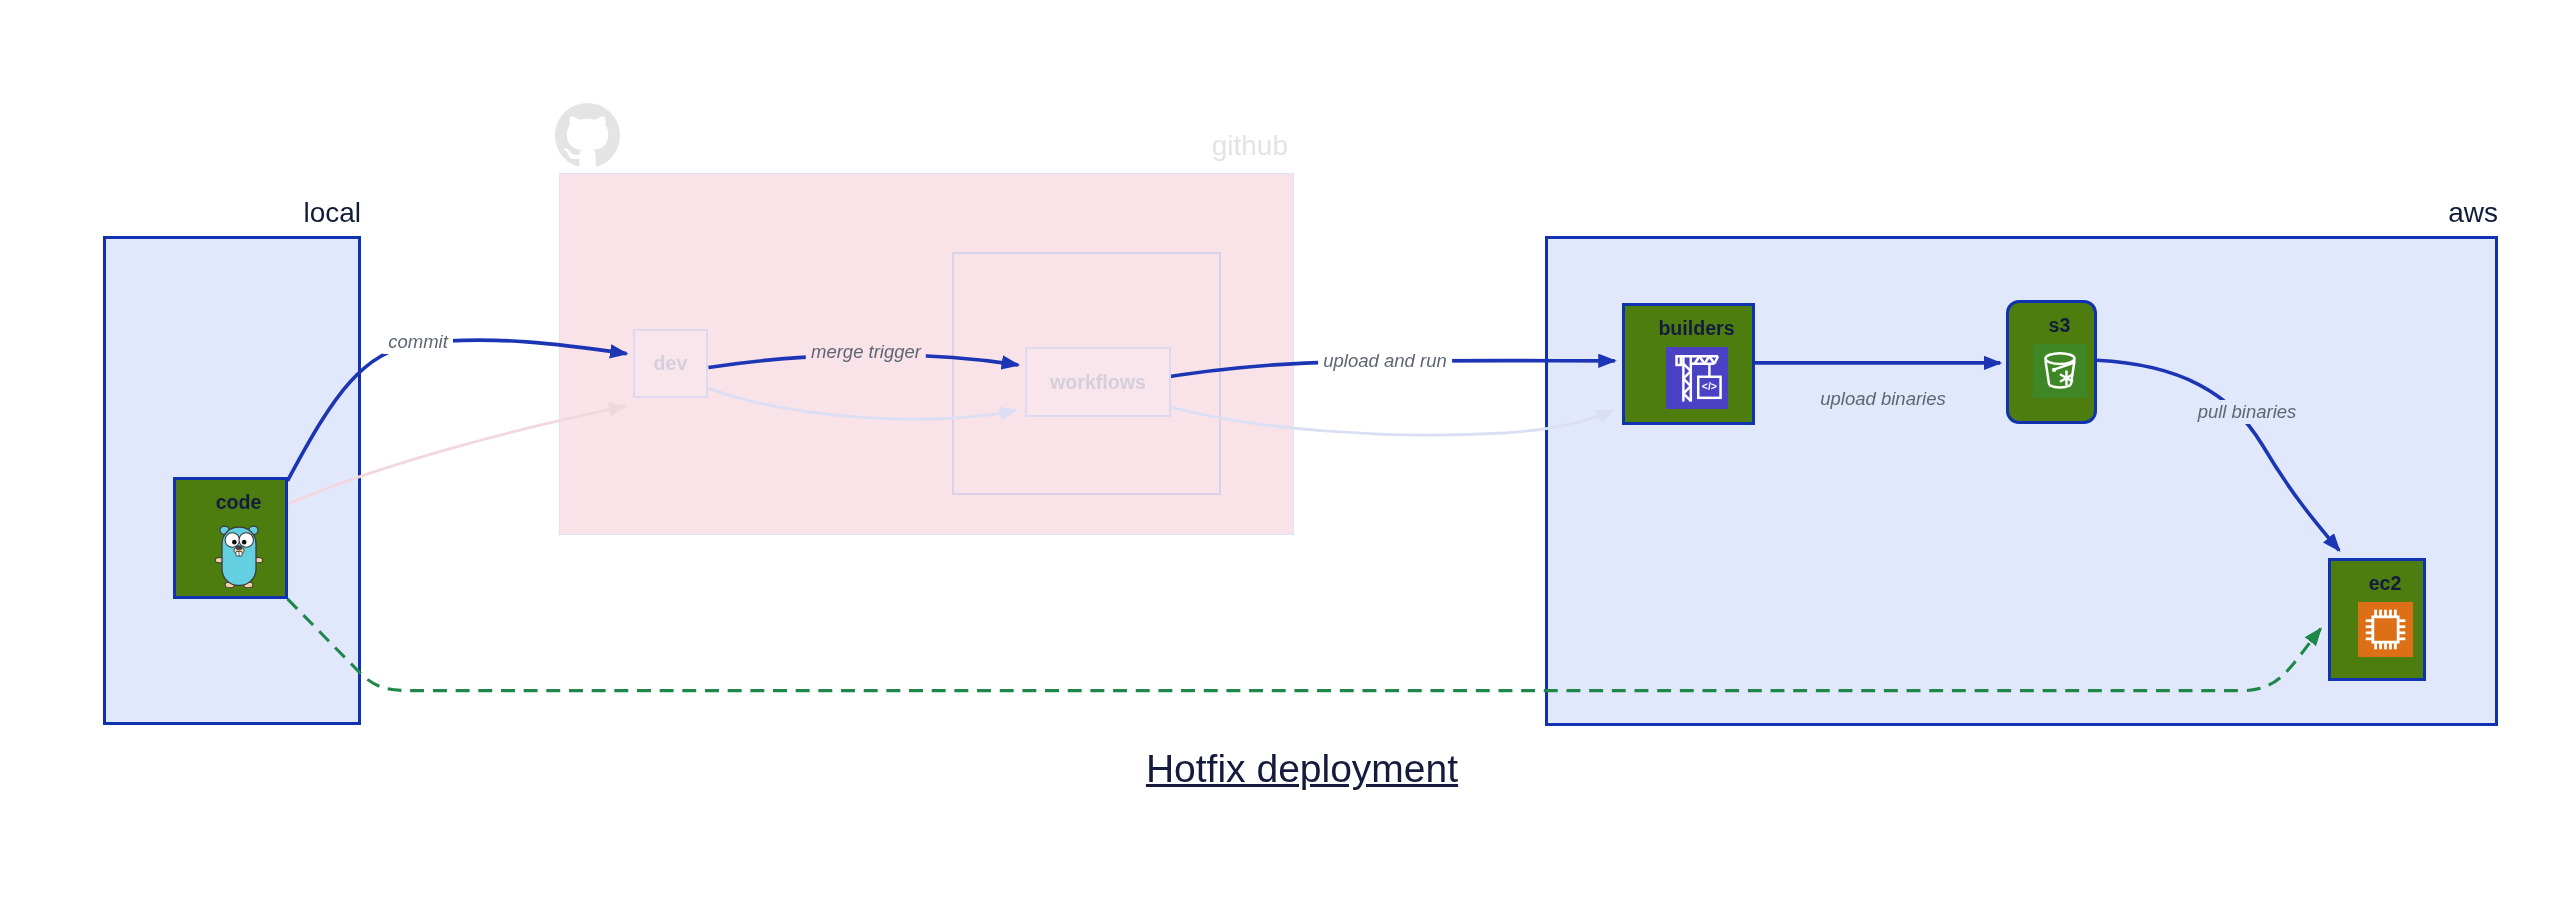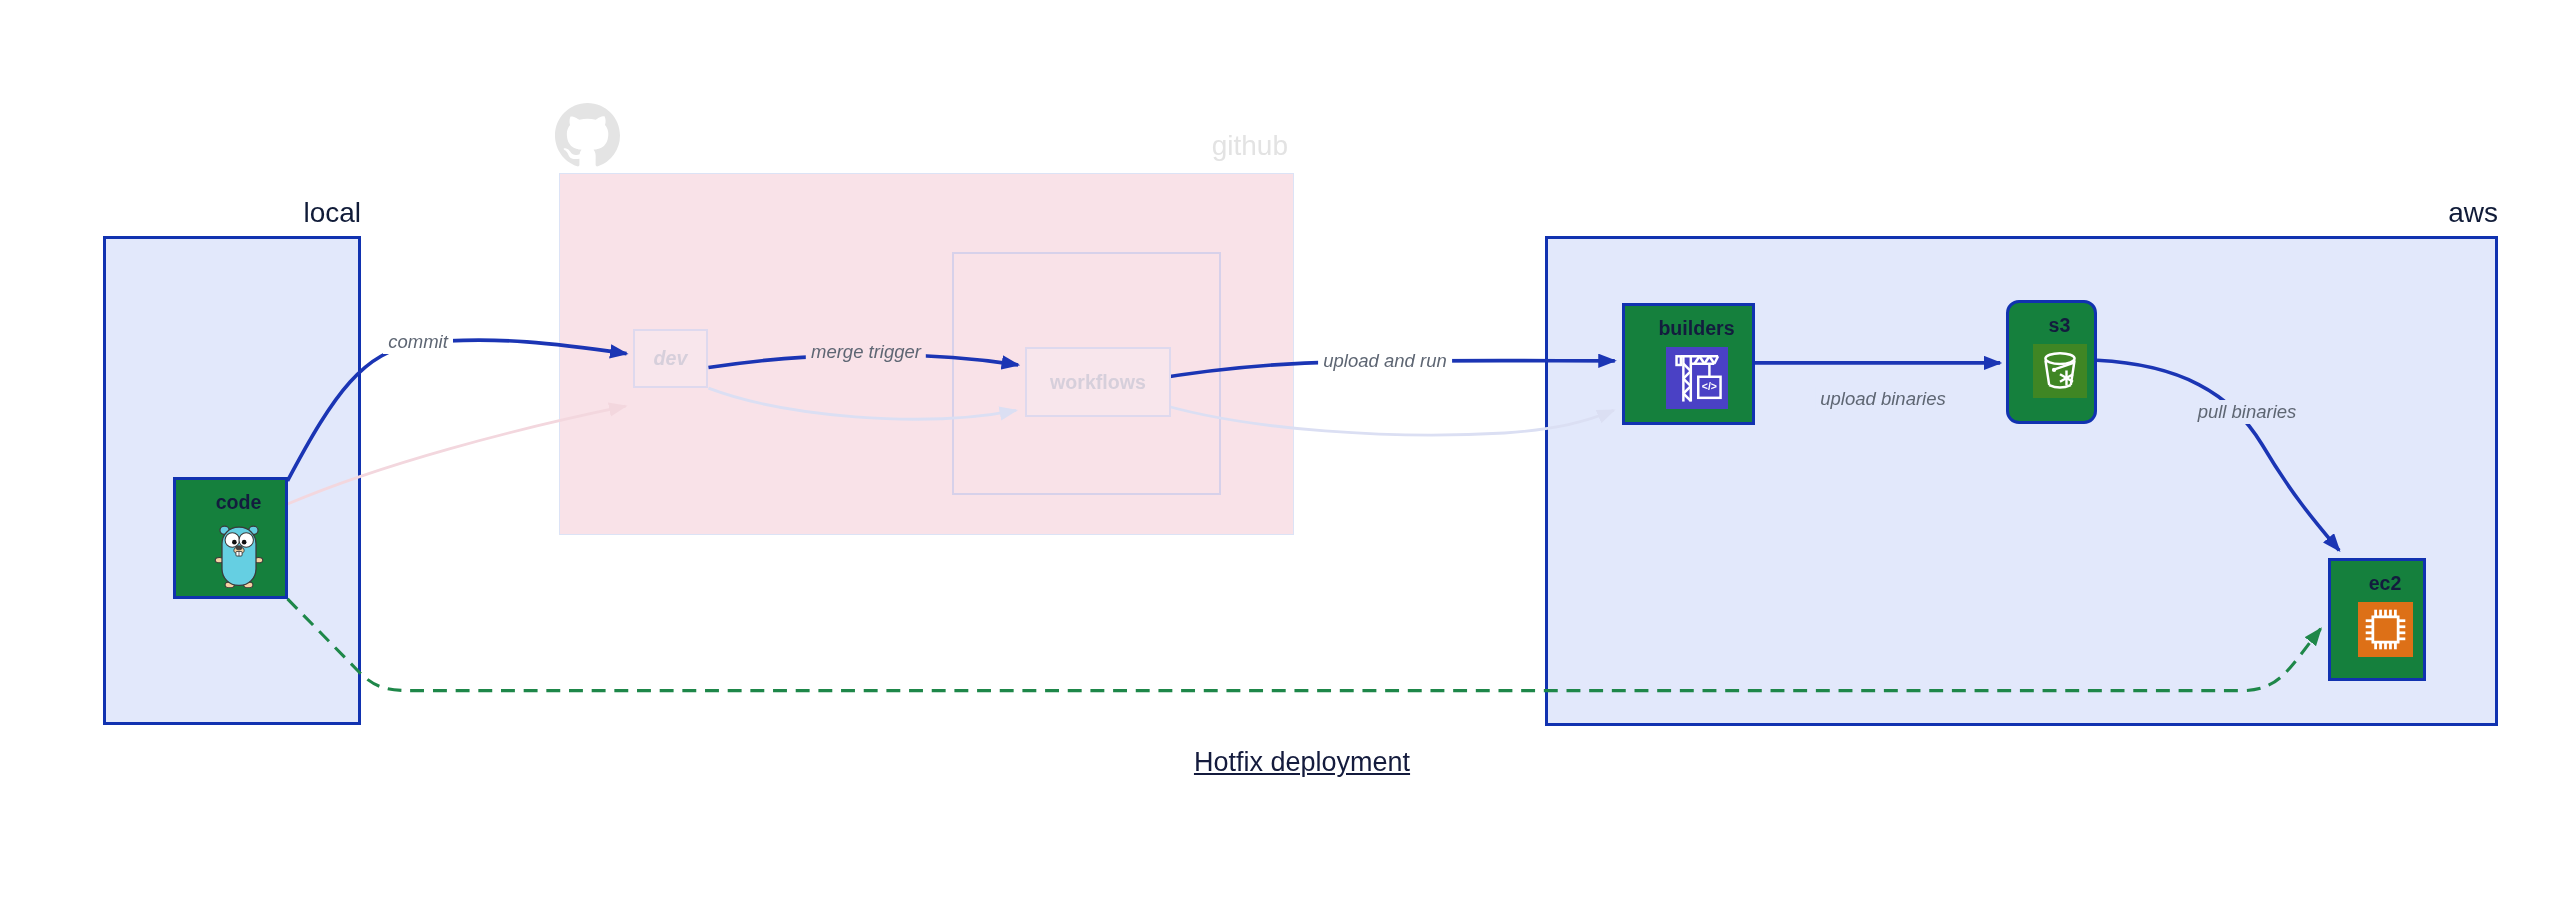--- a/index.html
+++ b/index.html
@@ -12,42 +12,42 @@
   .group.github{background:#f9e2e8;border:1.5px solid #dce3f6;}
   .group.master{background:transparent;border:2.1px solid #d7d1ea;}
 
   .group-label{position:absolute;font-size:28px;color:#101b38;text-align:right;}
   .group-label.faded-gray{color:#e3e3e3;text-align:right;}
   .group-label.faded-pink{color:#e5d3db;}
 
   
   .node{position:absolute;box-sizing:border-box;display:flex;flex-direction:column;
     align-items:center;}
-  .node.solid{background:#15803d;border:3.1px solid #1132b0;padding-left:16px;}
+  .node.solid{background:#4d7c0f;border:3.1px solid #1132b0;padding-left:16px;}
   .node.ghost{background:#f8e6ec;border:2.6px solid #ded9ee;justify-content:center;}
   .node-label{font-weight:bold;font-size:19.6px;color:#131c3e;margin-top:11.3px;}
   .node.ghost .node-label{color:#d6cfdb;margin-top:0;}
 
   .icon-box{margin-top:7.2px;}
 
   
   #edges{position:absolute;left:0;top:0;z-index:2;}
   .edge-label{position:absolute;z-index:3;transform:translate(-50%,-50%);
     font-size:18.5px;font-style:italic;color:#5e6673;padding:1px 5.2px;white-space:nowrap;}
   .edge-label.on-white{background:#ffffff;}
   .edge-label.on-pink{background:#f9e2e8;}
   .edge-label.on-lav{background:#e2e8fb;}
 
   .node, .group{z-index:4;}
   .group{z-index:1;}
   .group.master{z-index:2;}
 
   
   #diagram-title{position:absolute;left:50%;top:747px;transform:translateX(-50%);
-    font-size:27px;color:#141b3d;text-decoration:underline;z-index:5;white-space:nowrap;}
+    font-size:39px;color:#141b3d;text-decoration:underline;z-index:5;white-space:nowrap;}
 
   
   #octocat{position:absolute;left:555px;top:103px;z-index:1;}
 </style>
 </head>
 <body>
 
 <div id="canvas">
 
   <div class="group github" style="left:559px;top:173px;width:735px;height:362px;"></div>
@@ -119,21 +119,21 @@
       <circle cx="64" cy="37" r="14" fill="#ffffff" stroke="#3a3a3a" stroke-width="2"></circle>
       <circle cx="41" cy="41" r="4.5" fill="#111111"></circle>
       <circle cx="60" cy="41" r="4.5" fill="#111111"></circle>
       <ellipse cx="50" cy="57" rx="10" ry="7" fill="#f6d2a2" stroke="#3a3a3a" stroke-width="1.8"></ellipse>
       <ellipse cx="50" cy="52" rx="6" ry="4" fill="#463f3c" stroke="#3a3a3a" stroke-width="1.5"></ellipse>
       <rect x="44" y="59" width="12" height="9" rx="2" fill="#ffffff" stroke="#3a3a3a" stroke-width="1.8"></rect>
       <line x1="50" y1="59" x2="50" y2="68" stroke="#3a3a3a" stroke-width="1.5"></line>
     </svg>
   </div>
 
-  <div class="node ghost" style="left:633px;top:329px;width:75px;height:59px;font-style:italic;">
+  <div class="node ghost" style="left:633px;top:329px;width:75px;height:69px;">
     <div class="node-label">dev</div>
   </div>
 
   <div class="node ghost" style="left:1025px;top:347px;width:146px;height:70px;">
     <div class="node-label">workflows</div>
   </div>
 
   <div class="node solid" style="left:1622px;top:303px;width:133px;height:122px;">
     <div class="node-label">builders</div>
     <svg class="icon-box" width="62" height="62" viewBox="0 0 100 100">

